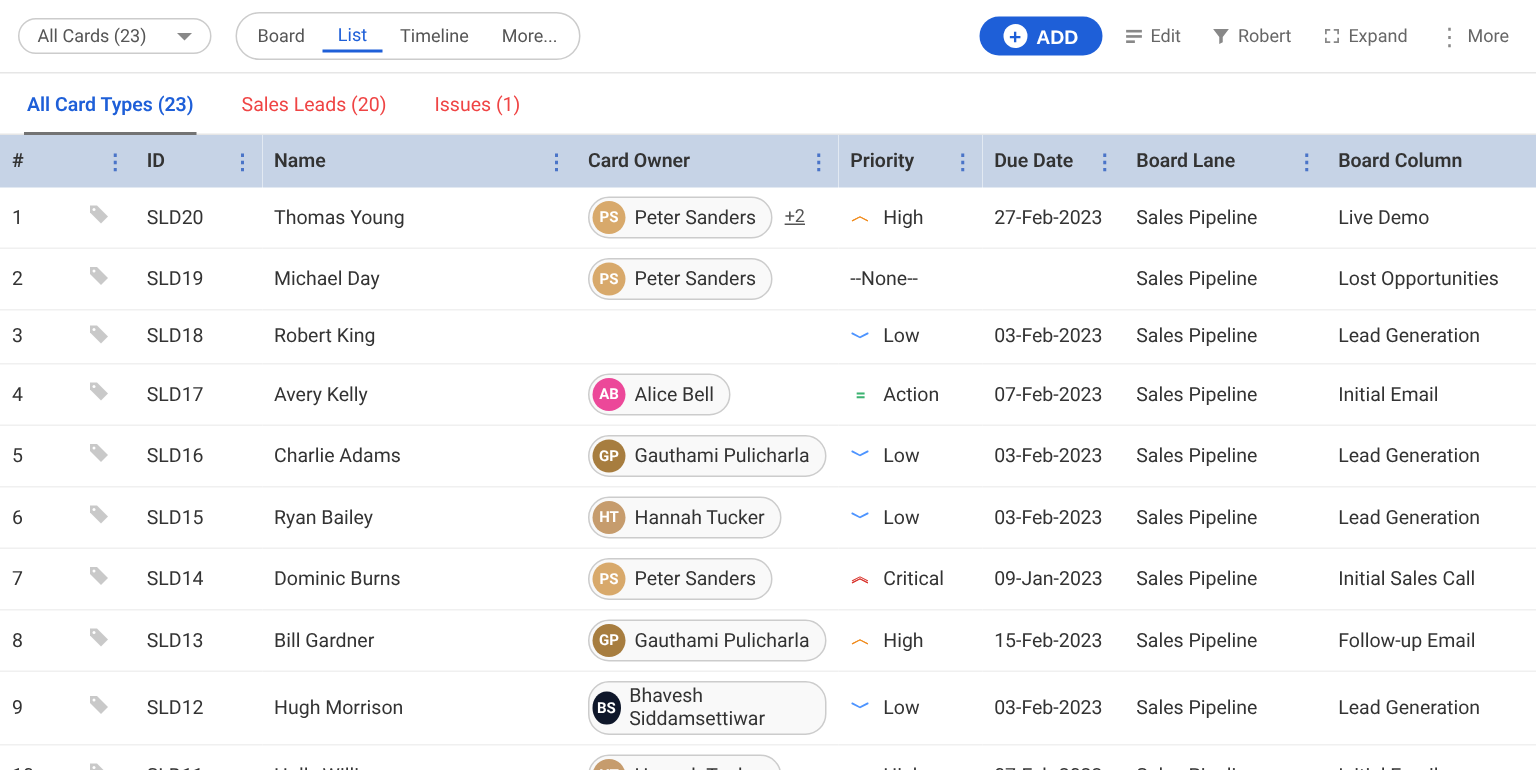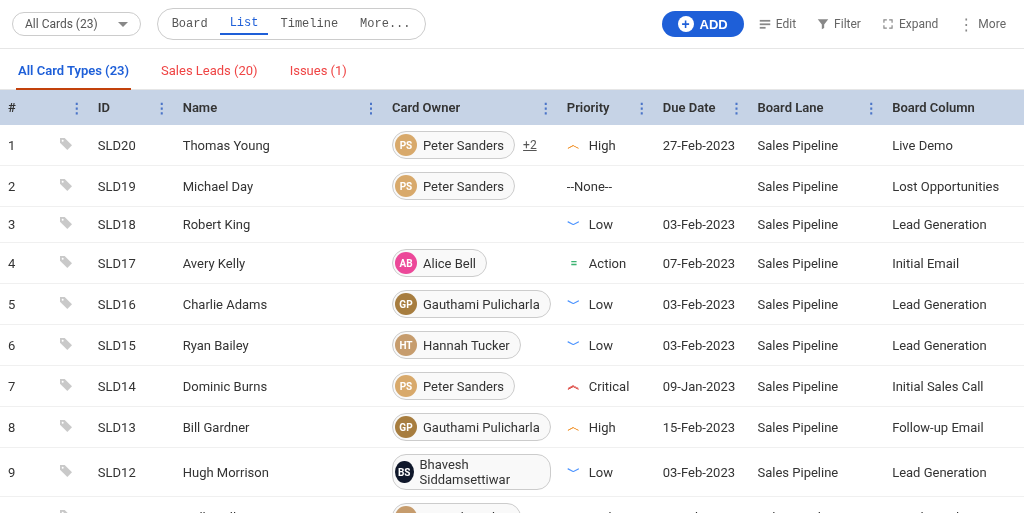--- a/index.html
+++ b/index.html
@@ -1,31 +1,31 @@
 <!DOCTYPE html>
 <html><head>
 <meta charset="utf-8">
 <style>
 * { box-sizing: border-box; margin: 0; padding: 0; }
 body { font-family: -apple-system, BlinkMacSystemFont, "Segoe UI", Roboto, sans-serif; font-size: 13px; color: #333; background: #fff; width: 1024px; }
 .toolbar { display: flex; align-items: center; padding: 8px 12px; border-bottom: 1px solid #e6e6e6; gap: 8px; }
 .dropdown { border: 1px solid #ccc; border-radius: 16px; padding: 4px 12px; display: flex; align-items: center; gap: 20px; cursor: pointer; font-size: 12px; color: #555; }
 .dropdown-caret { width: 0; height: 0; border-left: 5px solid transparent; border-right: 5px solid transparent; border-top: 5px solid #888; }
 .view-pill { border: 1px solid #ccc; border-radius: 16px; padding: 4px 4px; display: flex; align-items: center; gap: 2px; margin-left: 8px; }
-.view-item { padding: 3px 10px; font-size: 12px; color: #555; cursor: pointer; border-radius: 12px; font-family: Liberation Mono, monospace; }
+.view-item { padding: 3px 10px; font-size: 12px; color: #555; cursor: pointer; border-radius: 12px; }
 .view-item.active { color: #1e5fd8; border-bottom: 2px solid #1e5fd8; border-radius: 0; }
 .spacer { flex: 1; }
 .btn-add { background: #1e5fd8; color: #fff; border: none; border-radius: 16px; padding: 5px 16px; display: flex; align-items: center; gap: 6px; font-weight: 600; cursor: pointer; font-size: 13px; }
 .plus-circle { width: 16px; height: 16px; border-radius: 50%; background: #fff; color: #1e5fd8; display: flex; align-items: center; justify-content: center; font-weight: bold; font-size: 14px; }
 .toolbar-action { display: flex; align-items: center; gap: 4px; color: #666; padding: 4px 6px; cursor: pointer; font-size: 12px; }
 .toolbar-action svg { width: 14px; height: 14px; fill: #888; }
 .vdots { font-size: 16px; color: #888; }
 .tabs { display: flex; gap: 28px; padding: 10px 16px 0 16px; border-bottom: 1px solid #e6e6e6; }
 .tab { padding: 4px 2px 10px 2px; color: #ef4444; cursor: pointer; font-size: 13px; }
-.tab.active { color: #1e5fd8; font-weight: 600; border-bottom: 2px solid #c2410c; margin-bottom: -1px; }
+.tab.active { color: #1e5fd8; font-weight: 600; border-bottom: 2px solid #737373; margin-bottom: -1px; }
 .table { width: 100%; border-collapse: collapse; }
 .table thead th { background: #c6d3e6; text-align: left; padding: 10px 8px; font-weight: 600; color: #333; font-size: 13px; position: relative; }
 .table thead th .col-dots { position: absolute; right: 6px; top: 50%; transform: translateY(-50%); color: #4a74c8; font-size: 14px; }
 .table tbody td { padding: 6px 8px; border-bottom: 1px solid #f0f0f0; vertical-align: middle; font-size: 13px; color: #333; height: 36px; }
 .col-num { width: 50px; }
 .col-icon { width: 40px; }
 .col-id { width: 85px; }
 .col-name { width: 210px; }
 .col-owner { width: 175px; }
 .col-priority { width: 96px; }
@@ -67,21 +67,21 @@
         <rect x="3" y="5" width="18" height="3"></rect>
         <rect x="3" y="11" width="18" height="3"></rect>
         <rect x="3" y="17" width="10" height="3"></rect>
       </svg>
     <span>Edit</span>
   </div>
   <div class="toolbar-action">
     <svg viewBox="0 0 24 24">
         <path d="M3 4h18l-7 9v6l-4 2v-8z"></path>
       </svg>
-    <span>Filter</span>
+    <span>Robert</span>
   </div>
   <div class="toolbar-action">
     <svg viewBox="0 0 24 24">
         <path d="M4 4h6v2H6v4H4zM20 4h-6v2h4v4h2zM4 20h6v-2H6v-4H4zM20 20h-6v-2h4v-4h2z"></path>
       </svg>
     <span>Expand</span>
   </div>
   <div class="toolbar-action">
     <span class="vdots">⋮</span>
     <span>More</span>

